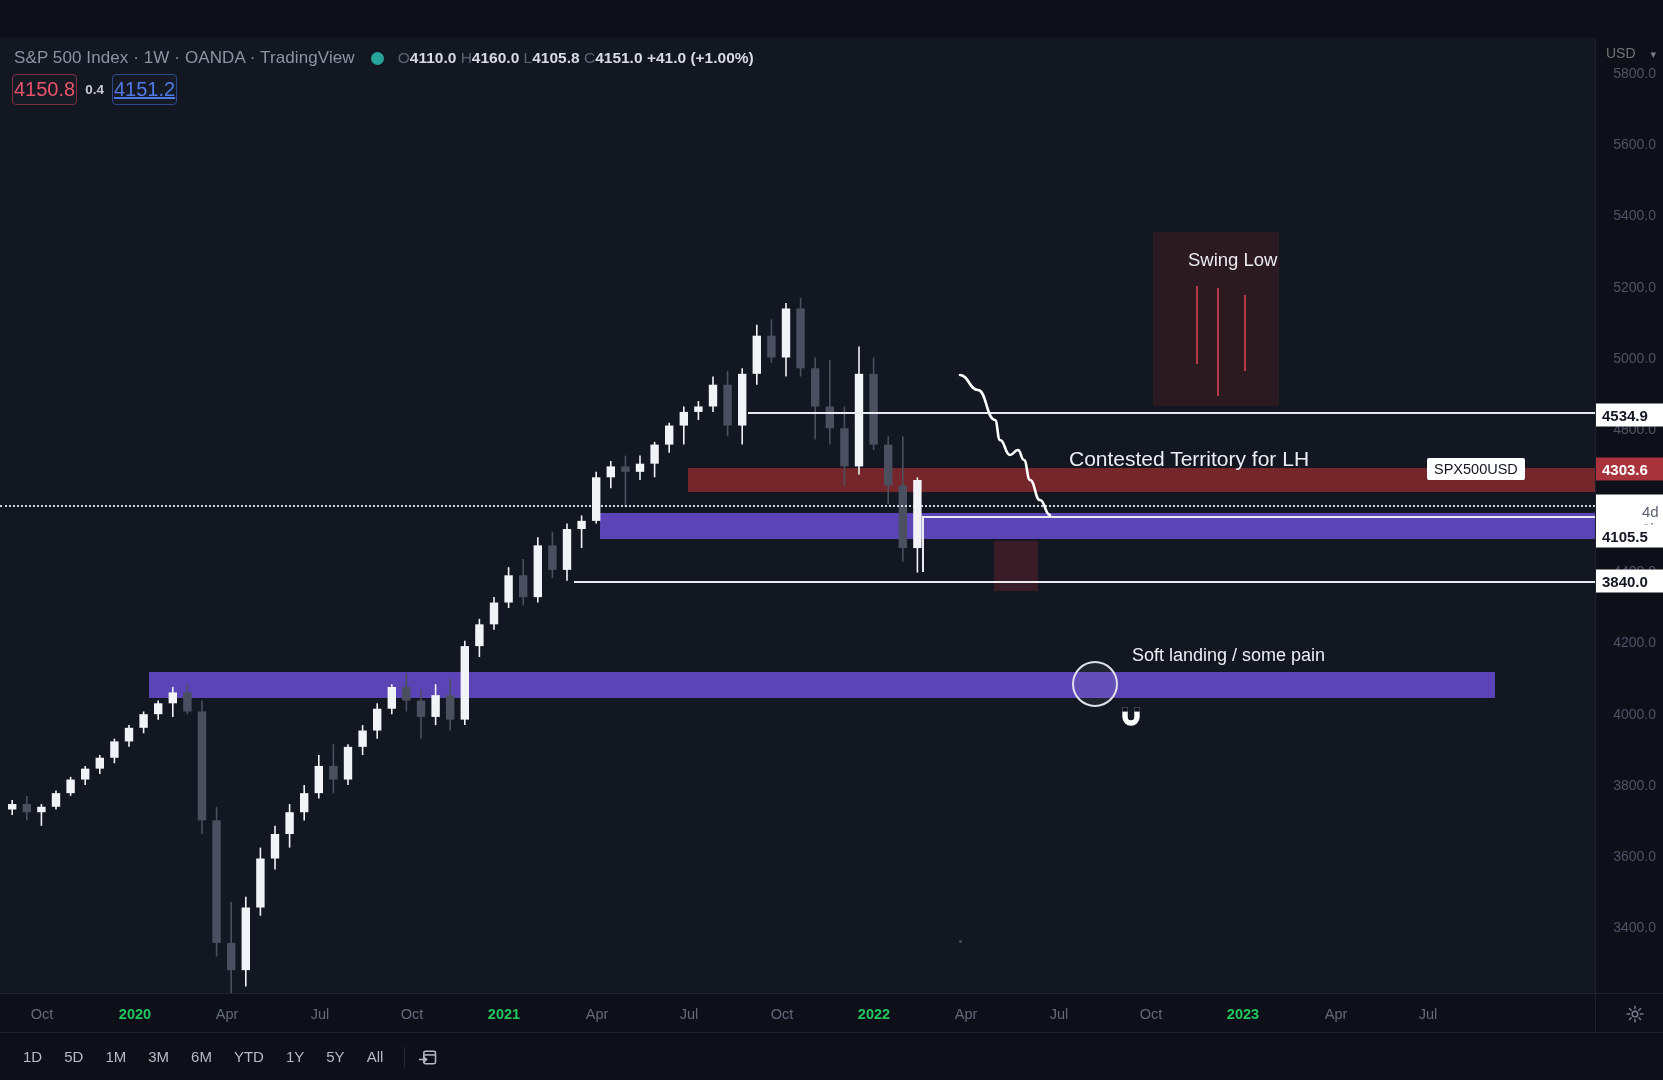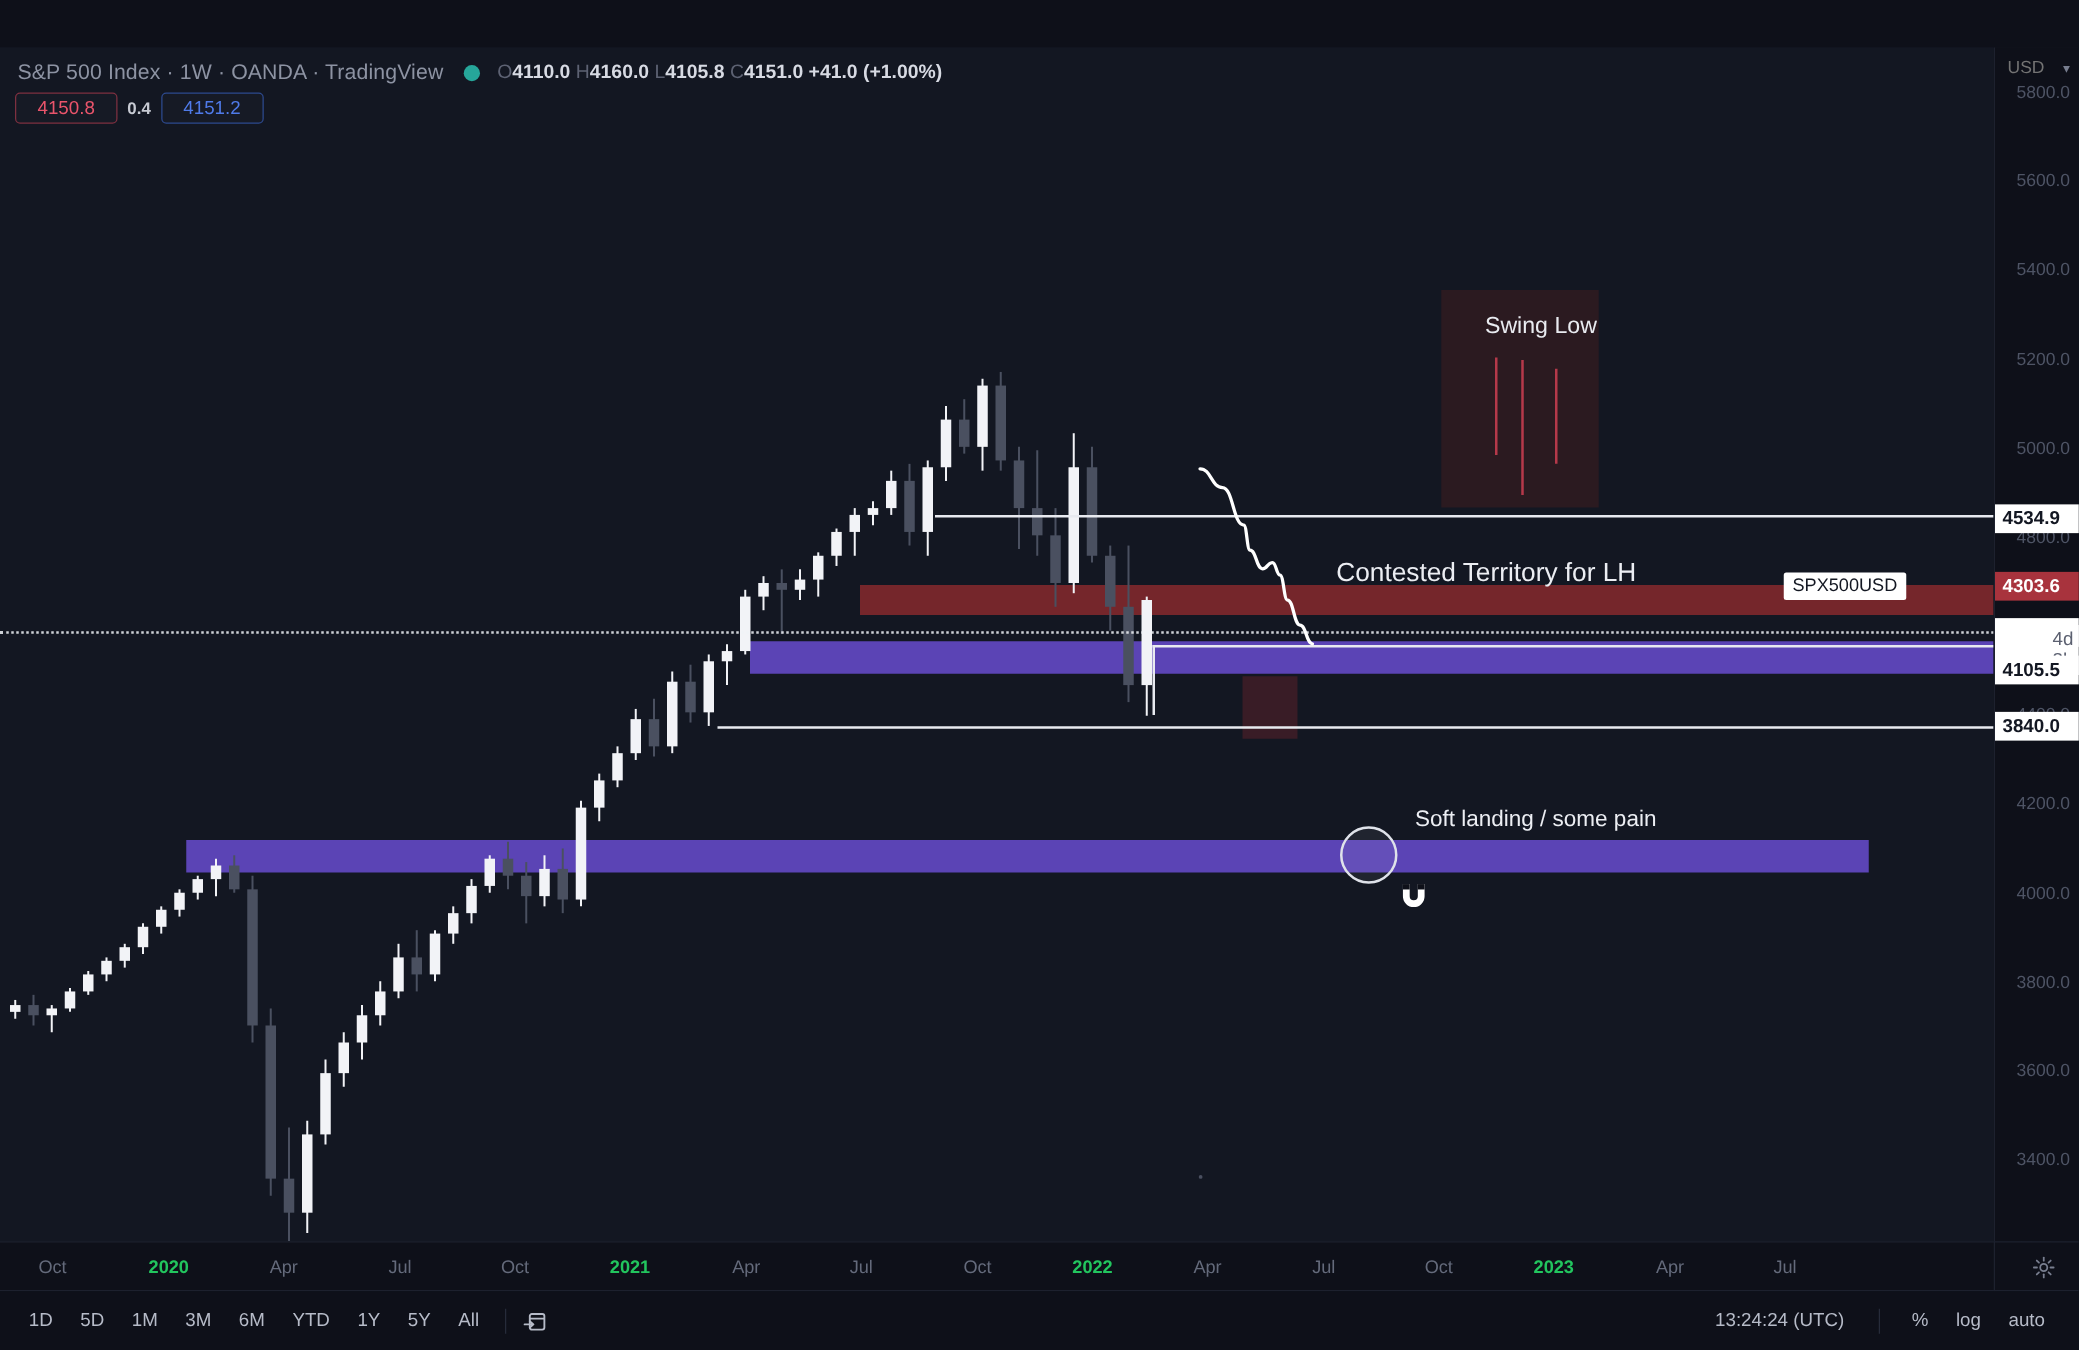--- a/index.html
+++ b/index.html
@@ -45,25 +45,25 @@
   .ohlc .lbl { color: #5d6273; font-size: 15.5px; }
   .ohlc .num { color: #d7dae3; font-weight: bold; }
   .ohlc .chg { color: #d7dae3; font-weight: bold; }
 
   
   .badges {
     position: absolute; left: 12px; top: 36px;
     display: flex; align-items: center; gap: 8px; z-index: 40;
   }
   .badge {
-    font-size: 15px; padding: 3px 17px; border-radius: 4px;
+    font-size: 20px; padding: 3px 1px; border-radius: 4px;
     border: 1px solid; background: #161a25;
   }
   .badge.bid { color: #e9546b; border-color: #7e3040; }
-  .badge.ask { color: #4f7ae8; border-color: #2d4a8f; }
+  .badge.ask { color: #4f7ae8; border-color: #2d4a8f; text-decoration: underline; }
   .badge-spread { color: #c7cad3; font-size: 13.5px; font-weight: bold; }
 
   
   .zone { position: absolute; }
 
   .zone-red {
     left: 688px; top: 430px; width: 907px; height: 24px;
     background: rgba(178,48,48,0.62);
   }
   .zone-purple-upper {
@@ -480,21 +480,14 @@
         <span class="tf-btn">5Y</span>
         <span class="tf-btn">All</span>
       </div>
     <div class="tf-sep"></div>
     <svg class="cal-icon" viewBox="0 0 24 24">
       <rect x="7" y="5" width="14" height="15" rx="2" fill="none" stroke="currentColor" stroke-width="1.8"></rect>
       <line x1="7" y1="9.5" x2="21" y2="9.5" stroke="currentColor" stroke-width="1.8"></line>
       <path d="M2 15 h8 M7 12 l3.5 3 -3.5 3" fill="none" stroke="currentColor" stroke-width="1.8" stroke-linecap="round" stroke-linejoin="round"></path>
     </svg>
     <div class="spacer"></div>
-    <div class="right-group">
-      <span class="clock">13:24:24 (UTC)</span>
-      <div class="tf-sep"></div>
-      <span class="rb">%</span>
-      <span class="rb">log</span>
-      <span class="rb">auto</span>
-    </div>
   </div>
 </div>
 
 </body></html>

